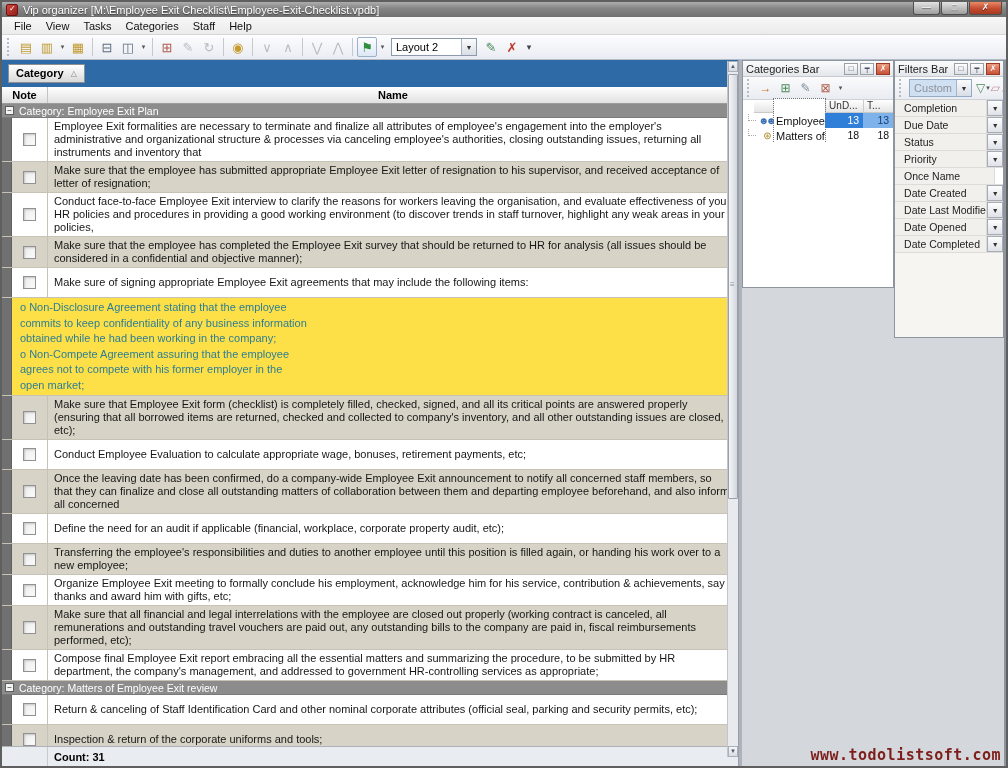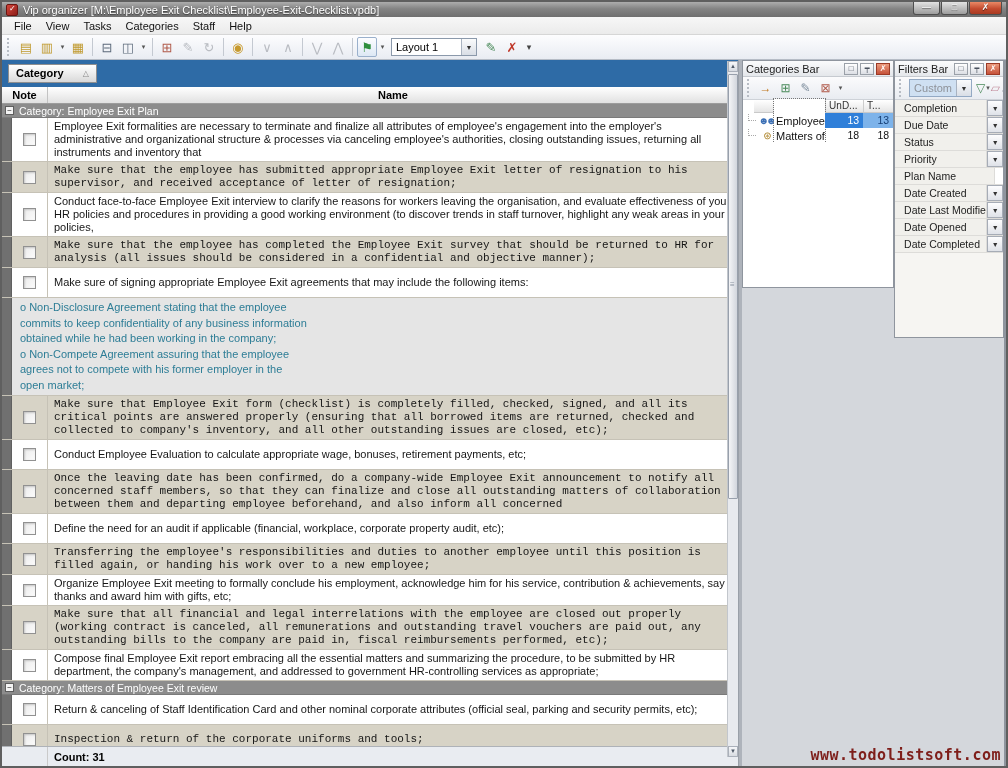--- a/index.html
+++ b/index.html
@@ -30,35 +30,35 @@
   .combo { height:18px; border:1px solid #8b99ab; background:#fff; display:flex; align-items:center; font-size:11px; margin:0 3px; }
   .combo .cval { padding:0 4px; flex:1; white-space:nowrap; overflow:hidden; }
   .combo .cdd { width:15px; height:100%; border-left:1px solid #a8b2c0; background:linear-gradient(#fafbfc,#d9dee6); font-size:7px; color:#333; display:flex; align-items:center; justify-content:center; }
   .combo.disabled { background:#cfe0f2; border-color:#93a9c4; }
   .combo.disabled .cval { color:#8e9299; }
 
   
   .main { flex:1; display:flex; min-height:0; }
   .tablearea { width:737px; background:#eef0f3; display:flex; flex-direction:column; position:relative; border-right:1px solid #9aa0a8; }
   .groupband { height:27px; background:#2e6ba6; padding-top:3px; padding-left:6px; flex-shrink:0; }
-  .chip { display:inline-flex; align-items:center; gap:19px; height:19px; background:linear-gradient(#ffffff,#d9d9d9); border:1px solid #8f8f8f; font-size:11px; font-weight:bold; padding:0 7px; }
+  .chip { display:inline-flex; align-items:center; gap:7px; height:19px; background:linear-gradient(#ffffff,#d9d9d9); border:1px solid #8f8f8f; font-size:11px; font-weight:bold; padding:0 7px; }
   .chip .sort { font-size:8px; color:#8a8a8a; font-weight:normal; }
   .colheader { height:17px; display:flex; background:linear-gradient(#ffffff,#e1e1e1); border-bottom:1px solid #9c9c9c; font-size:11px; font-weight:bold; flex-shrink:0; }
   .h-done { width:46px; border-right:1px solid #c3c3c3; text-align:center; line-height:16px; }
   .h-name { flex:1; text-align:center; line-height:16px; }
   .rows { flex:1; overflow:hidden; background:#fff; }
   .group-row { height:14px; background:#8c8c8c; color:#fff; font-size:10.5px; display:flex; align-items:center; gap:5px; padding-left:3px; border-bottom:1px solid #7a7a7a; }
   .expand-box { width:9px; height:9px; background:#f4f4f4; border:1px solid #5e5e5e; color:#222; font-size:8px; line-height:7px; text-align:center; flex-shrink:0; }
   .task-row { display:flex; min-height:30px; border-bottom:1px solid #c6c2b6; font-size:11px; background:#fff; }
-  .task-row.tan, .task-row.tan .checkcell { background:#d7d3c6;font-family:Liberation Mono, monospace; }
+  .task-row.tan, .task-row.tan .checkcell { background:#d7d3c6; }
   .strip { width:10px; background:#707070; border-right:1px solid #606060; flex-shrink:0; }
   .checkcell { width:36px; display:flex; align-items:center; justify-content:center; border-right:1px solid #c6c2b6; flex-shrink:0; background:#fff; }
   .checkbox { width:13px; height:13px; border:1px solid #919191; background:linear-gradient(135deg,#ececec,#fbfbfb); box-shadow:inset 1px 1px 2px rgba(0,0,0,.18); }
   .namecell { flex:1; padding:2px 6px; line-height:13px; display:flex; align-items:center; color:#161616; }
-  .note-row { display:flex; border-bottom:1px solid #c6c2b6; background:#e5e5e5; }
+  .note-row { display:flex; border-bottom:1px solid #c6c2b6; background:#fde047; }
   .note-text { white-space:pre-line; color:#2d7d96; font-size:11px; line-height:15.5px; padding:2px 6px 2px 8px; }
   .countrow { height:20px; background:#e9ecf1; border-top:1px solid #aeb2b8; display:flex; align-items:center; font-size:11px; font-weight:bold; flex-shrink:0; }
   .countrow .spacer { width:46px; height:100%; border-right:1px solid #cacaca; }
   .countrow .ctext { padding-left:6px; }
 
   
   .vscroll { position:absolute; top:1px; right:0; width:11px; bottom:9px; background:#e8eaee; border-left:1px solid #c2c6cc; }
   .sb-btn { position:absolute; left:0; right:0; height:11px; background:linear-gradient(#f6f7f9,#d8dce2); border:1px solid #aab0ba; font-size:6px; color:#4f5a68; text-align:center; line-height:9px; }
   .sb-btn.up { top:0; } .sb-btn.down { bottom:0; }
   .sb-thumb { position:absolute; top:13px; left:0; right:0; height:425px; background:linear-gradient(90deg,#f4f5f7,#d2d6dd); border:1px solid #98a0ac; border-radius:1px; }
@@ -140,21 +140,21 @@
       <span class="tsep"></span>
       <span class="tbtn disabled">∨</span>
       <span class="tbtn disabled">∧</span>
       <span class="tsep"></span>
       <span class="tbtn disabled">⋁</span>
       <span class="tbtn disabled">⋀</span>
       <span class="tsep"></span>
       <span class="tbtn framed" style="color: rgb(47, 143, 62);">⚑</span>
       <span class="tdd">▾</span>
       <span class="combo" style="width: 86px;">
-        <span class="cval">Layout 1</span>
+        <span class="cval">Layout 2</span>
         <span class="cdd">▼</span>
       </span>
       <span class="tbtn" style="color: rgb(74, 138, 90);">✎</span>
       <span class="tbtn" style="color: rgb(192, 57, 43);">✗</span>
       <span class="tbtn small">▾</span>
     </div>
 
   <div class="main">
     <div class="tablearea">
       <div class="groupband">
@@ -412,21 +412,21 @@
               <span class="f-label">Status</span>
               <span class="f-value"></span>
               <span class="f-dd">▼</span>
             </div>
             <div class="f-row">
               <span class="f-label">Priority</span>
               <span class="f-value"></span>
               <span class="f-dd">▼</span>
             </div>
             <div class="f-row">
-              <span class="f-label">Plan Name</span>
+              <span class="f-label">Once Name</span>
               <span class="f-value"></span>
             </div>
             <div class="f-row">
               <span class="f-label">Date Created</span>
               <span class="f-value"></span>
               <span class="f-dd">▼</span>
             </div>
             <div class="f-row">
               <span class="f-label">Date Last Modified</span>
               <span class="f-value"></span>

